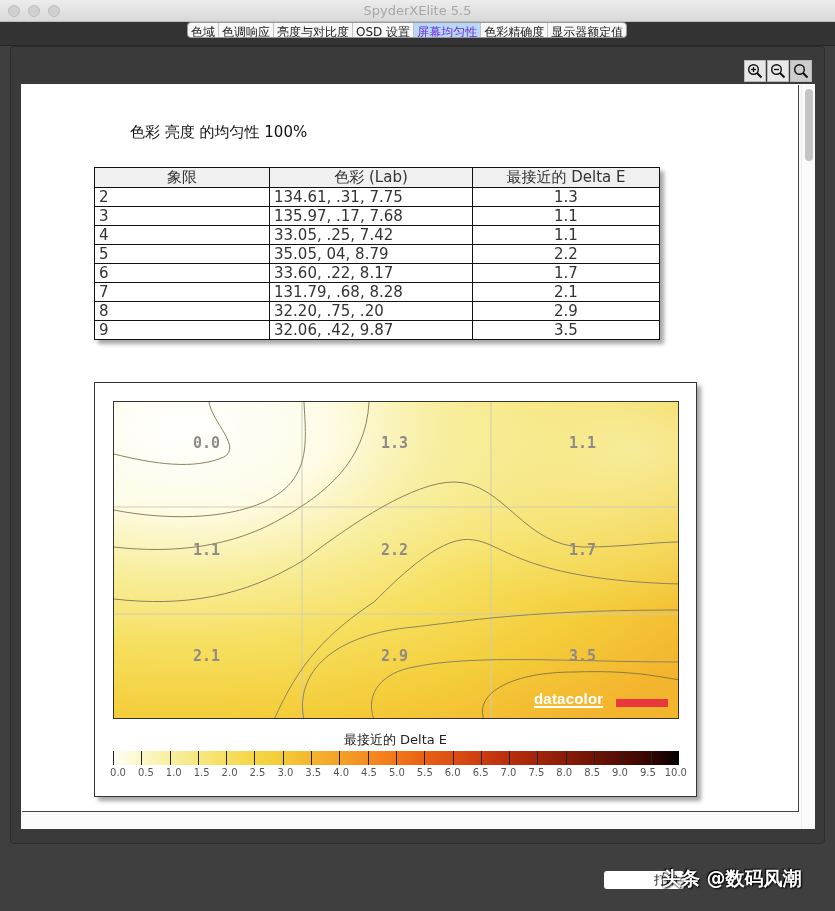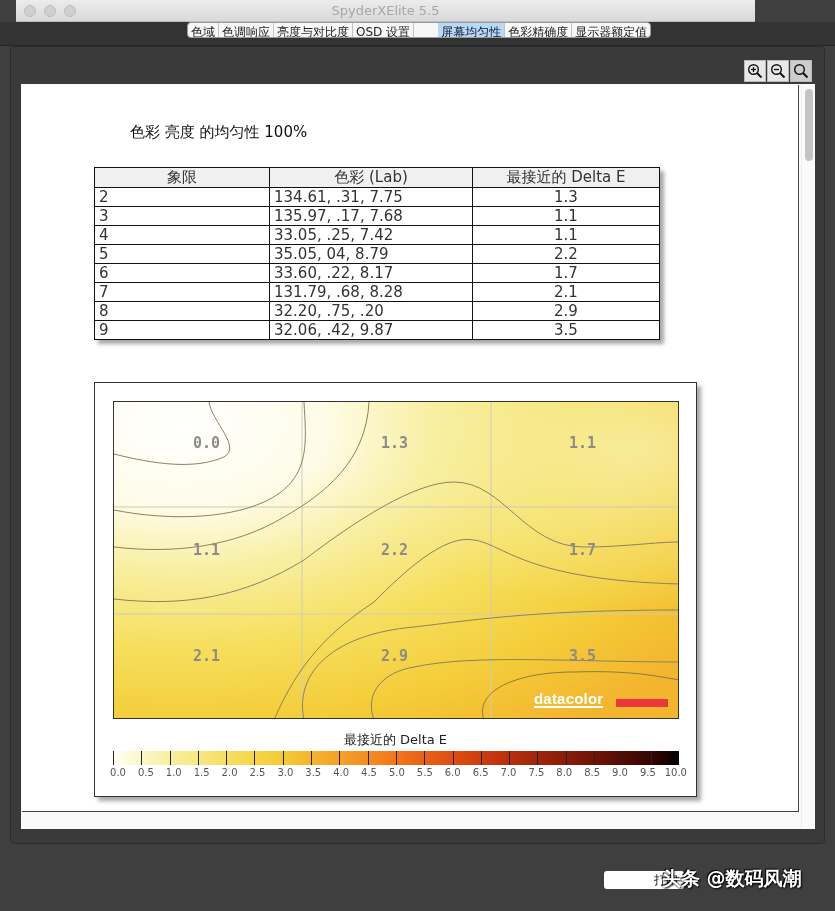--- a/index.html
+++ b/index.html
@@ -1,30 +1,30 @@
 <!DOCTYPE html>
 <html><head>
 <meta charset="utf-8">
 <style>
   * { box-sizing: border-box; margin: 0; padding: 0; }
   html, body { width: 835px; height: 911px; overflow: hidden; background: #3f3f3f; }
   body { font-family: "DejaVu Sans", "Liberation Sans", sans-serif; position: relative; }
 
-  .titlebar { position: absolute; left: 0; top: 0; width: 739px; height: 22px;
-    background: linear-gradient(#ececec, #d9d9d9); border-bottom: 1px solid #bdbdbd; margin-left: 16px; }
+  .titlebar { position: absolute; left: 0; top: 0; width: 835px; height: 22px;
+    background: linear-gradient(#ececec, #d9d9d9); border-bottom: 1px solid #bdbdbd; }
   .traffic { position: absolute; top: 5px; width: 12px; height: 12px; border-radius: 50%;
     background: #d0d0d0; border: 1px solid #bdbdbd; }
   .title { position: absolute; left: 0; right: 0; top: 3px; text-align: center; font-size: 13px; color: #a7a7a7; }
 
   .toolbar-strip { position: absolute; left: 0; top: 22px; width: 835px; height: 24px; background: #333; border-bottom: 1px solid #262626; }
   .tabs { position: absolute; top: 22px; left: 187px; height: 16px; display: flex;
     background: #f7f7f7; border: 1px solid #9a9a9a; border-radius: 4px; overflow: hidden; }
   .tab { font-size: 12px; line-height: 18px; padding: 0 3px; color: #222; border-right: 1px solid #c3c3c3; white-space: nowrap; cursor: pointer; }
   .tab:last-child { border-right: none; text-align: center; }
-  .tab.active { background: #b8d8f7; color: #0f172a; margin-left: 24px; }
+  .tab.active { background: #b8d8f7; color: #6d28d9; }
 
   .panel { position: absolute; left: 10px; top: 46px; width: 815px; height: 798px; background: #3a3a3a;
     border: 1px solid #2c2c2c; border-radius: 4px; }
   .zoombar { position: absolute; left: 743px; top: 60px; display: flex; }
   .zbtn { width: 22px; height: 22px; background: #e8e8e8; border: 1px solid #b9b9b9; margin-left: 1px;
     display: flex; align-items: center; justify-content: center; cursor: pointer; }
   .zbtn.pressed { background: #cdcdcd; }
 
   .viewport { position: absolute; left: 21px; top: 84px; width: 794px; height: 745px; background: #fafafa; overflow: hidden; }
   .page { position: absolute; left: 1px; top: 1px; width: 777px; height: 727px; background: #fff; border-right: 1px solid #444; border-bottom: 1px solid #444; }

